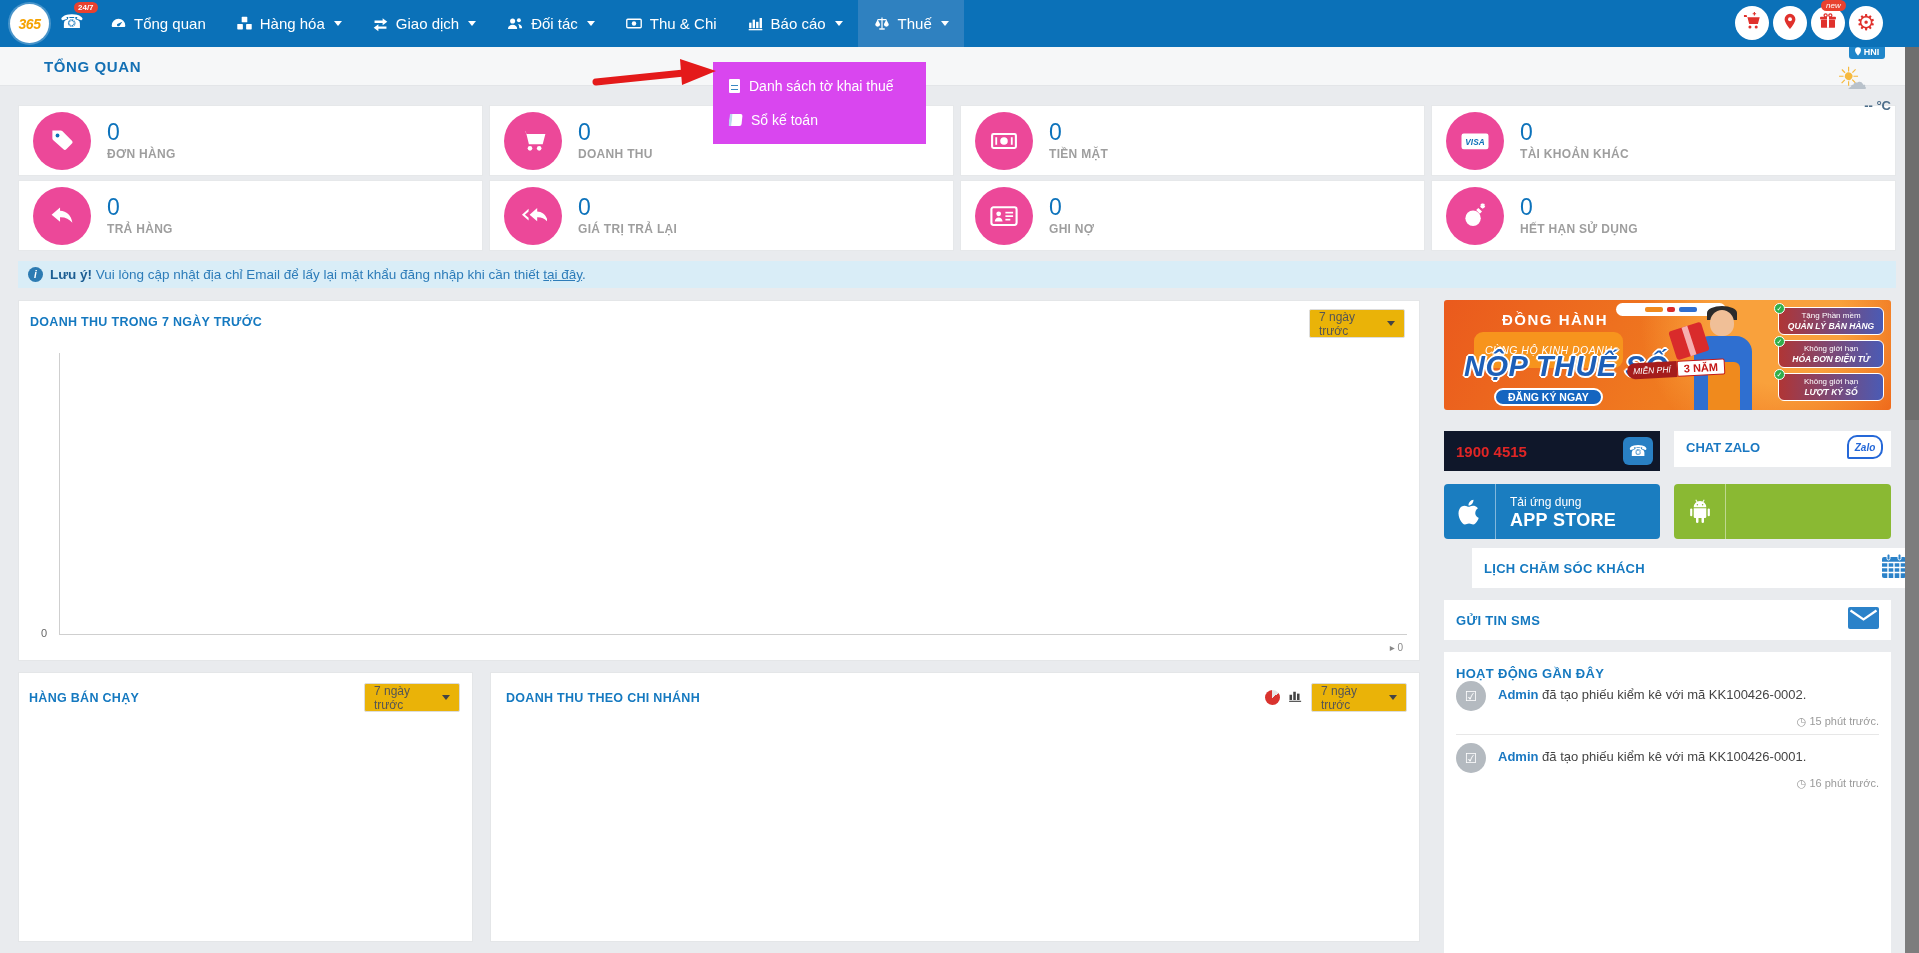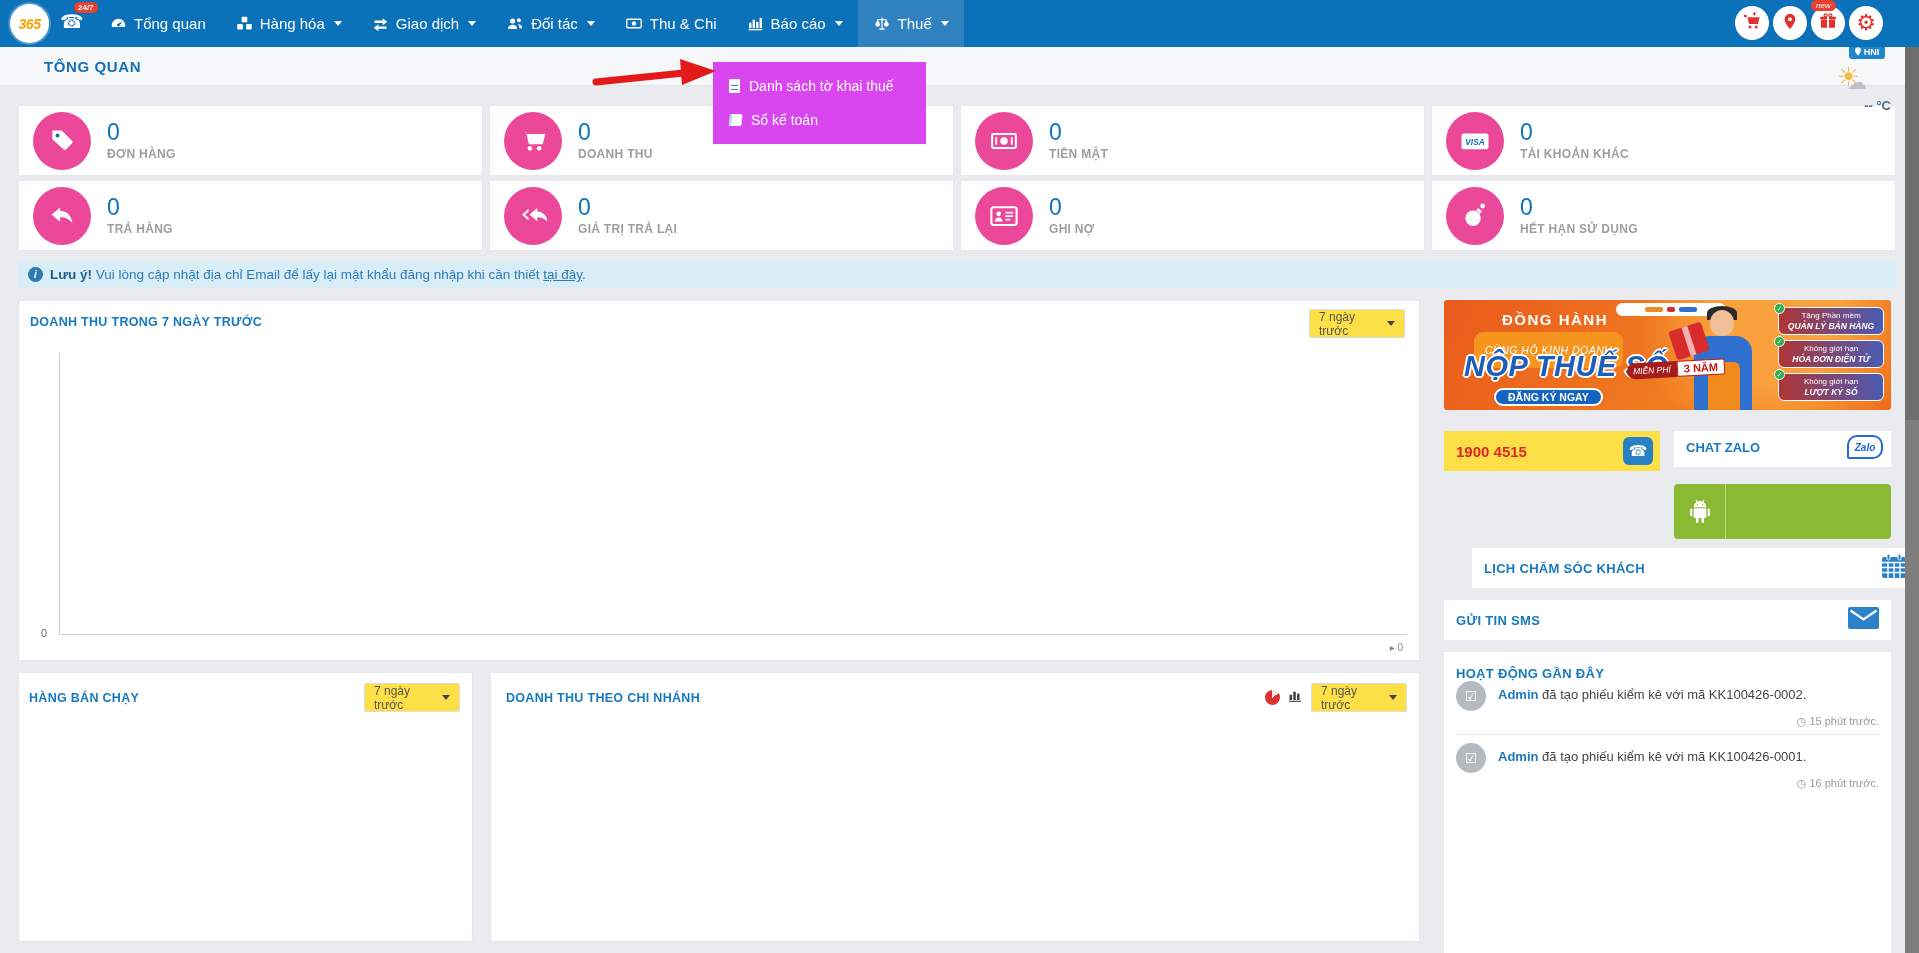--- a/index.html
+++ b/index.html
@@ -13,21 +13,21 @@
   .nav-phone { position:absolute; left:60px; top:10px; color:#fff; font-size:19px; }
   .badge-247 { position:absolute; left:74px; top:2px; background:#e8412f; color:#fff; font-size:8px; font-weight:bold; padding:1px 4px; border-radius:7px; }
   .menu { position:absolute; left:95px; top:0; height:47px; display:flex; }
   .menu-item { height:47px; display:flex; align-items:center; gap:7px; padding:0 15px; color:#fff; font-size:15px; cursor:pointer; white-space:nowrap; }
   .menu-item.active { background:#2f81c0; }
   .menu-item svg { display:block; }
   .caret { width:0; height:0; border-left:4.5px solid transparent; border-right:4.5px solid transparent; border-top:5px solid #fff; margin-left:2px; }
   .nav-right { position:absolute; right:36px; top:6px; display:flex; gap:4px; }
   .circle-btn { position:relative; width:34px; height:34px; border-radius:50%; background:#fff; display:flex; align-items:center; justify-content:center; cursor:pointer; }
   .circle-btn .gear-glyph { color:#e0312c; font-size:22px; line-height:1; }
-  .badge-new { position:absolute; top:-6px; left:0; background:#e8412f; color:#fff; font-size:8px; font-style:italic; padding:1px 5px; border-radius:7px; }
+  .badge-new { position:absolute; top:-6px; left:10px; background:#e8412f; color:#fff; font-size:8px; font-style:italic; padding:1px 5px; border-radius:7px; }
 
   
   .dropdown { position:absolute; left:713px; top:47px; width:213px; background:#d946ef; padding:7px 0; z-index:40;margin-top:15px; }
   .dd-item { display:flex; align-items:center; gap:9px; padding:9px 16px; color:#fff; font-size:14px; cursor:pointer; }
   .icon-doc { width:11px; height:14px; background:#fff; border-radius:1px;
     background-image:repeating-linear-gradient(to bottom, transparent 0 3px, rgba(47,129,192,.95) 3px 4px);
     background-size:7px 100%; background-position:2px 3px; background-repeat:no-repeat; background-color:#fff; }
   .icon-book { width:13px; height:12px; background:#fff; border-radius:1px 2px 2px 1px; border-left:3px solid #bcd9ef; transform:skewX(-6deg); }
 
   
@@ -52,21 +52,21 @@
 
   
   .notice { position:absolute; left:18px; top:261px; width:1878px; height:27px; background:#d9edf7; display:flex; align-items:center; gap:7px; padding-left:10px; font-size:13.5px; color:#2d7cb9; }
   .info-ic { width:15px; height:15px; border-radius:50%; background:#2d7bb2; color:#fff; font-size:10px; font-weight:bold; font-style:italic; display:flex; align-items:center; justify-content:center; flex:none; }
   .notice b { color:#1d5e93; }
   .notice a { color:#2d7cb9; text-decoration:underline; cursor:pointer; }
 
   
   .panel { position:absolute; background:#fff; border:1px solid #e4e6e8; }
   .panel-title { color:#1579c0; font-weight:bold; font-size:12.5px; letter-spacing:.3px; }
-  .range-select { display:flex; align-items:center; justify-content:space-between; width:96px; height:29px; background:#fde047; border:1px solid #dcdcdc; border-radius:2px; padding:0 9px; font-size:12px; color:#555; cursor:pointer; }
+  .range-select { display:flex; align-items:center; justify-content:space-between; width:96px; height:29px; background:#eab308; border:1px solid #dcdcdc; border-radius:2px; padding:0 9px; font-size:12px; color:#555; cursor:pointer; }
   .range-select .sel-caret { width:0; height:0; border-left:4px solid transparent; border-right:4px solid transparent; border-top:5px solid #444; }
 
   .chart-panel { left:18px; top:300px; width:1402px; height:361px; }
   .chart-panel .panel-title { position:absolute; left:11px; top:14px; }
   .chart-panel .range-select { position:absolute; right:14px; top:8px; }
   .axis-y { position:absolute; left:40px; top:52px; width:1px; height:281px; background:#cfcfcf; }
   .axis-x { position:absolute; left:40px; top:333px; width:1348px; height:1px; background:#cfcfcf; }
   .ytick { position:absolute; left:22px; top:326px; font-size:11px; color:#666; }
   .chart-overlay { position:absolute; right:16px; top:341px; font-size:10px; color:#888; }
 
@@ -96,21 +96,21 @@
   .bn-man-body { position:absolute; left:250px; top:36px; width:58px; height:74px; background:#2f6fd0; border-radius:16px 16px 0 0; }
   .bn-man-apron { position:absolute; left:264px; top:62px; width:32px; height:48px; background:#f08a1d; border-radius:6px 6px 0 0; }
   .bn-gift { position:absolute; left:228px; top:26px; width:34px; height:30px; background:#d92b2b; border-radius:3px; transform:rotate(-18deg); }
   .bn-gift::after { content:""; position:absolute; left:14px; top:0; width:6px; height:30px; background:#f6b0b0; }
   .bn-pills { position:absolute; left:334px; top:7px; width:106px; }
   .bn-pill { position:relative; height:28px; margin-bottom:5px; border:1px solid #fff; border-radius:6px; background:linear-gradient(90deg,#b03535,#4a5bb5); color:#fff; text-align:center; padding-top:3px; }
   .bn-pill .t1 { font-size:8px; display:block; line-height:1.2; }
   .bn-pill .t2 { font-size:8.5px; font-weight:bold; font-style:italic; display:block; line-height:1.3; }
   .bn-check { position:absolute; left:-5px; top:-5px; width:11px; height:11px; border-radius:50%; background:#2faf4a; border:1px solid #fff; color:#fff; font-size:7px; line-height:10px; text-align:center; }
 
-  .phone-box { position:absolute; left:1444px; top:431px; width:216px; height:40px; background:#fde047; display:flex; align-items:center; justify-content:space-between; padding:0 7px 0 12px; }
+  .phone-box { position:absolute; left:1444px; top:431px; width:216px; height:40px; background:#0f172a; display:flex; align-items:center; justify-content:space-between; padding:0 7px 0 12px; }
   .hotline { color:#e02525; font-weight:bold; font-size:15px; }
   .phone-btn { width:30px; height:28px; background:#2980c4; border-radius:6px; color:#fff; font-size:15px; display:flex; align-items:center; justify-content:center; cursor:pointer; }
   .zalo-box { position:absolute; left:1674px; top:431px; width:217px; height:36px; background:#fff; display:flex; align-items:center; justify-content:space-between; padding:0 8px 4px 12px; cursor:pointer; }
   .zalo-label { color:#1a78c2; font-weight:bold; font-size:13px; }
   .zalo-ic { width:36px; height:24px; border:2px solid #2568d8; border-radius:10px 10px 10px 2px; color:#2568d8; font-weight:bold; font-style:italic; font-size:10px; display:flex; align-items:center; justify-content:center; background:#fff; }
 
   .store-btn { position:absolute; top:484px; height:55px; border-radius:4px; display:flex; align-items:center; color:#fff; cursor:pointer; }
   .appstore { left:1444px; width:216px; background:#1a7dc0; }
   .android { left:1674px; width:217px; background:#8ab933; }
   .store-ic { width:52px; display:flex; align-items:center; justify-content:center; border-right:1px solid rgba(255,255,255,.45); align-self:stretch; }
@@ -478,20 +478,28 @@
     <span class="hotline">1900 4515</span>
     <span class="phone-btn">
         <span>☎</span>
       </span>
   </div>
   <div class="zalo-box">
     <span class="zalo-label">CHAT ZALO</span>
     <span class="zalo-ic">Zalo</span>
   </div>
 
+  <div class="store-btn appstore">
+    <span class="store-ic">
+        <svg width="26" height="30" viewBox="0 0 24 28">
+          <path fill="#fff" d="M16.9 14.9c0-2.9 2.4-4.3 2.5-4.4-1.4-2-3.5-2.3-4.2-2.3-1.8-.2-3.5 1-4.4 1-.9 0-2.3-1-3.8-1-2 0-3.8 1.2-4.8 2.9-2 3.6-.5 8.8 1.5 11.7 1 1.4 2.1 3 3.6 2.9 1.5-.1 2-.9 3.8-.9s2.3.9 3.8.9c1.6 0 2.6-1.4 3.6-2.8 1.1-1.7 1.6-3.3 1.6-3.4-.1-.1-3.2-1.3-3.2-4.6zM14 6.3c.8-1 1.4-2.4 1.2-3.7-1.2 0-2.6.8-3.4 1.8-.8.9-1.4 2.3-1.2 3.6 1.3.1 2.6-.7 3.4-1.7z"></path>
+        </svg>
+      </span>
+    <span class="store-txt"><span class="store-l1">Tải ứng dụng</span><br><span class="store-l2">APP STORE</span></span>
+  </div>
   <div class="store-btn android">
     <span class="store-ic">
         <svg width="26" height="30" viewBox="0 0 24 26">
           <path fill="#fff" d="M6.2 9.6h11.6v7.8a1.1 1.1 0 0 1-1.1 1.1h-1v3.4a1.15 1.15 0 0 1-2.3 0v-3.4h-2.8v3.4a1.15 1.15 0 0 1-2.3 0v-3.4h-1a1.1 1.1 0 0 1-1.1-1.1zM6.2 8.6a5.8 5.8 0 0 1 11.6 0zM8.8 3.7 7.7 1.9l.8-.5 1.1 1.9a6.4 6.4 0 0 1 4.8 0l1.1-1.9.8.5-1.1 1.8"></path>
           <circle cx="9.6" cy="6.3" r=".7" fill="#8ab933"></circle>
           <circle cx="14.4" cy="6.3" r=".7" fill="#8ab933"></circle>
           <rect x="2.9" y="9.8" width="2" height="7.2" rx="1" fill="#fff"></rect>
           <rect x="19.1" y="9.8" width="2" height="7.2" rx="1" fill="#fff"></rect>
         </svg>
       </span>

